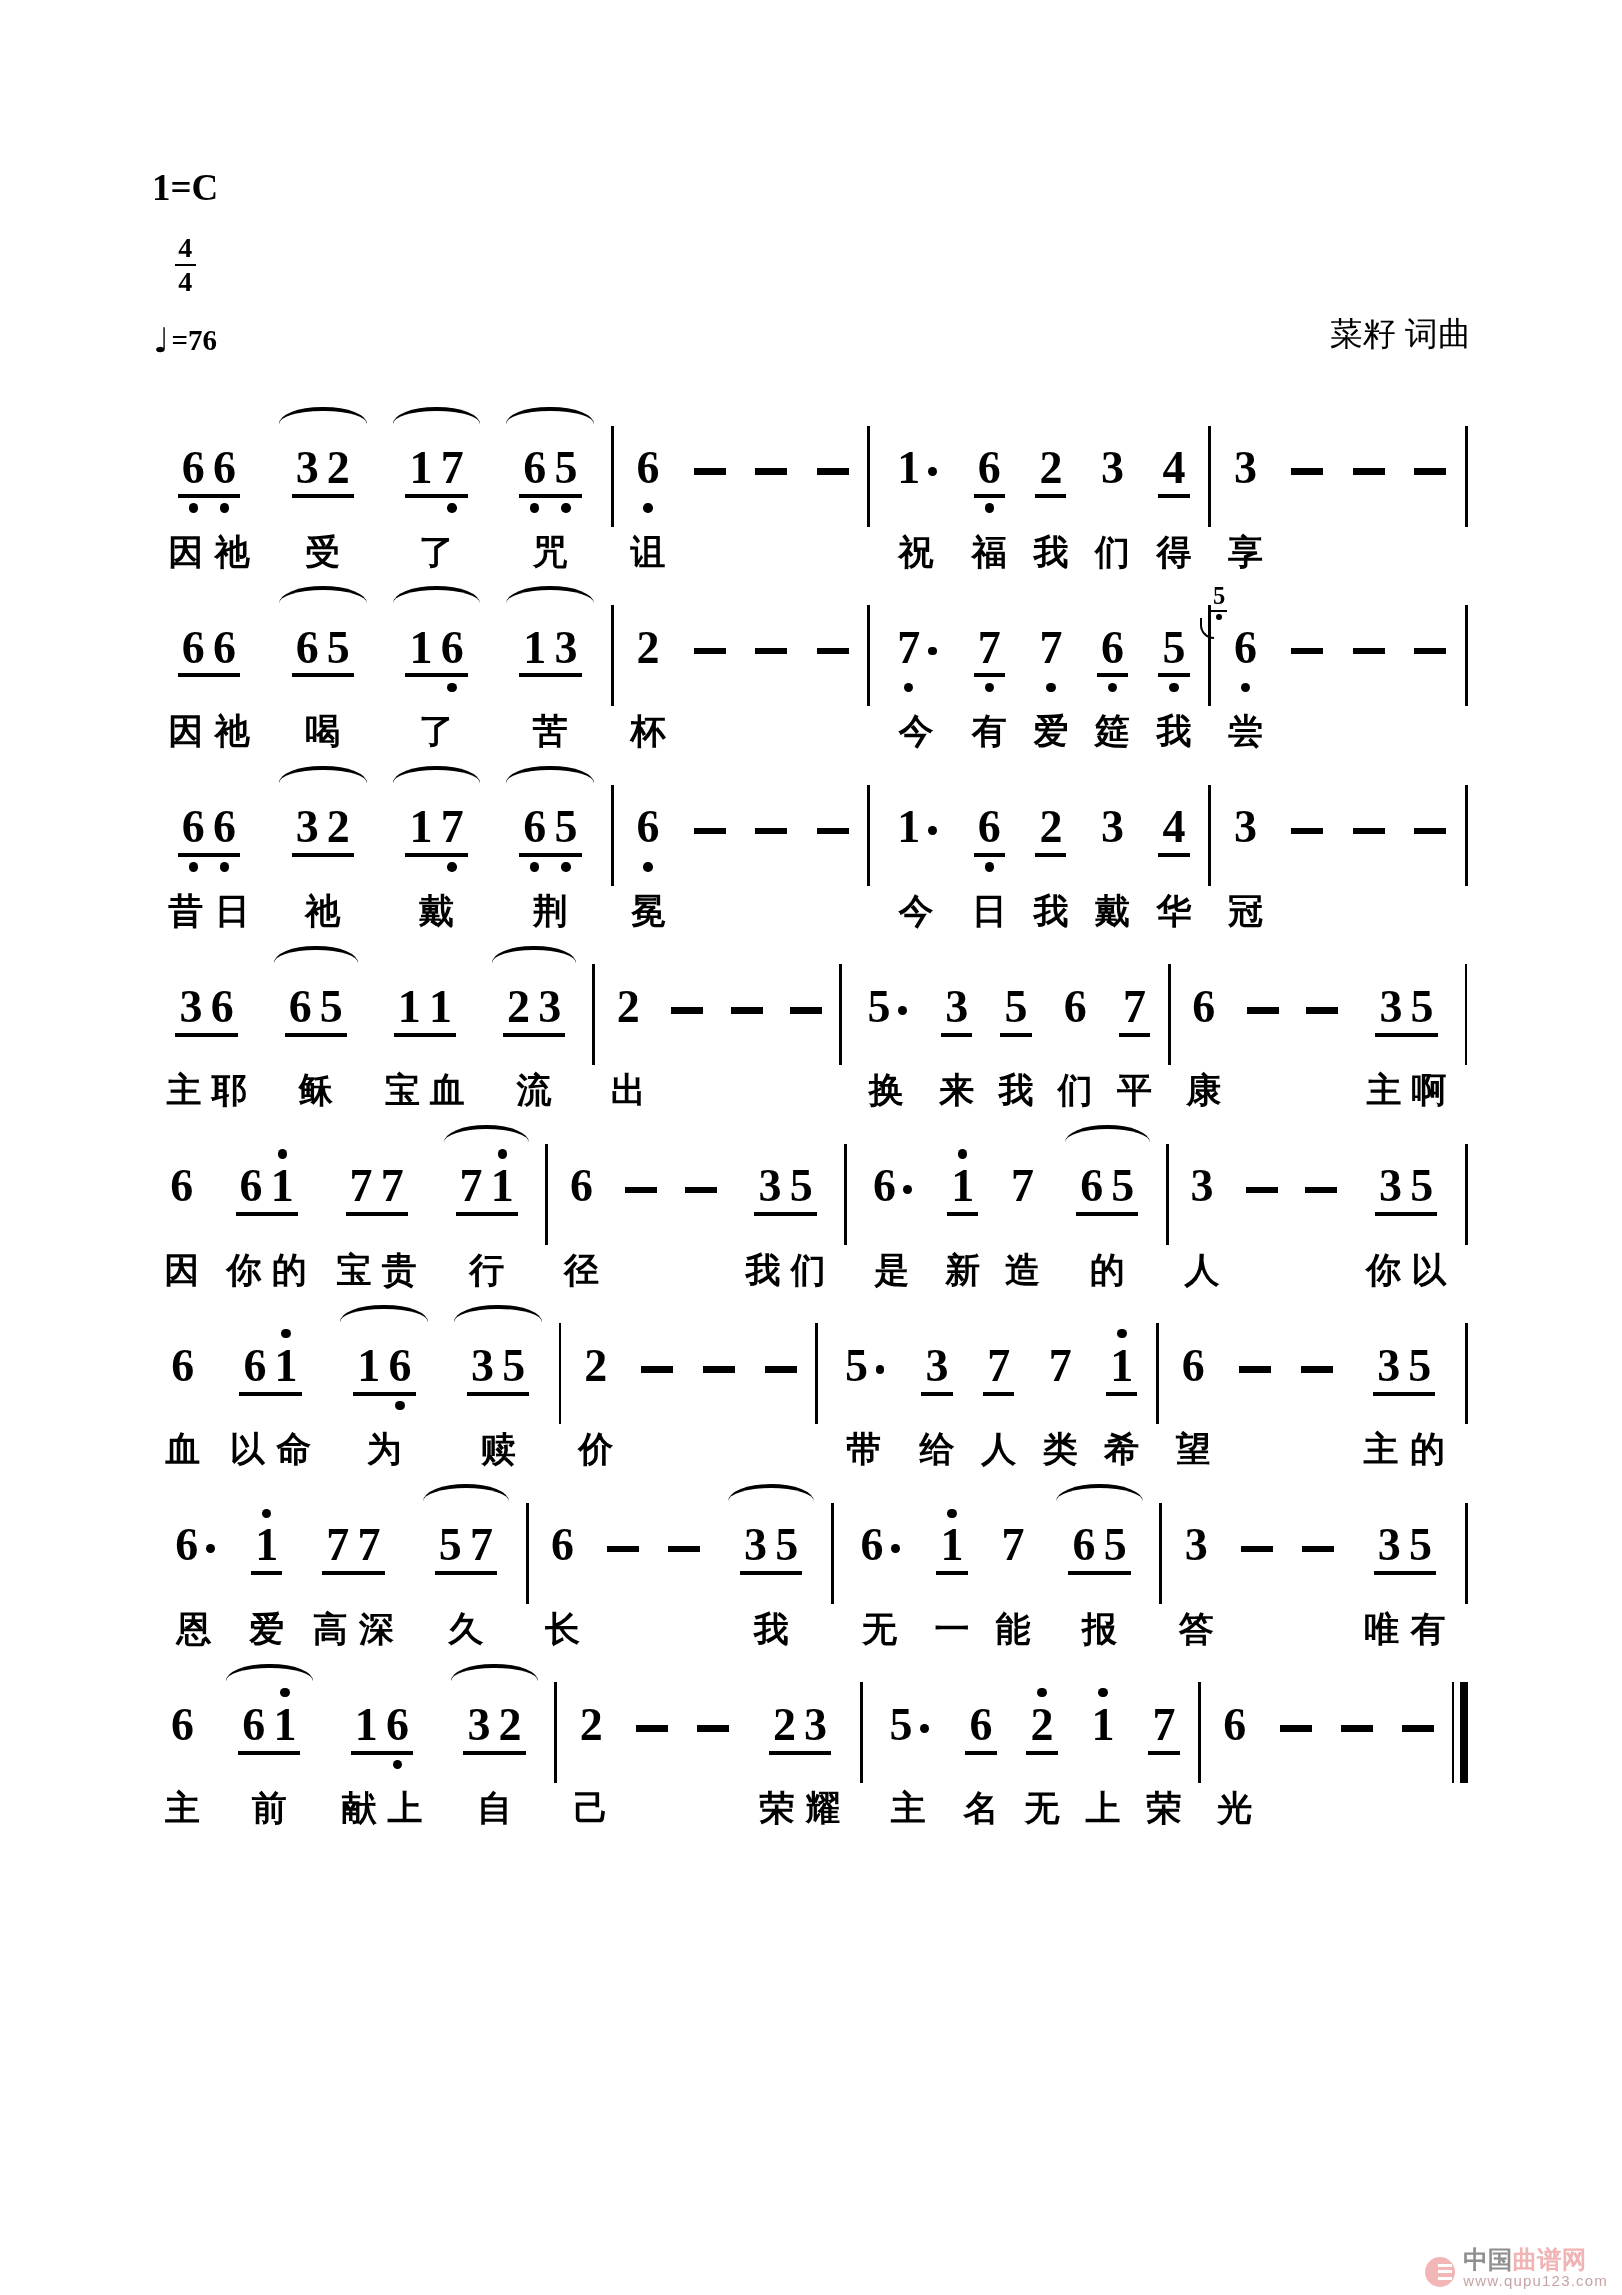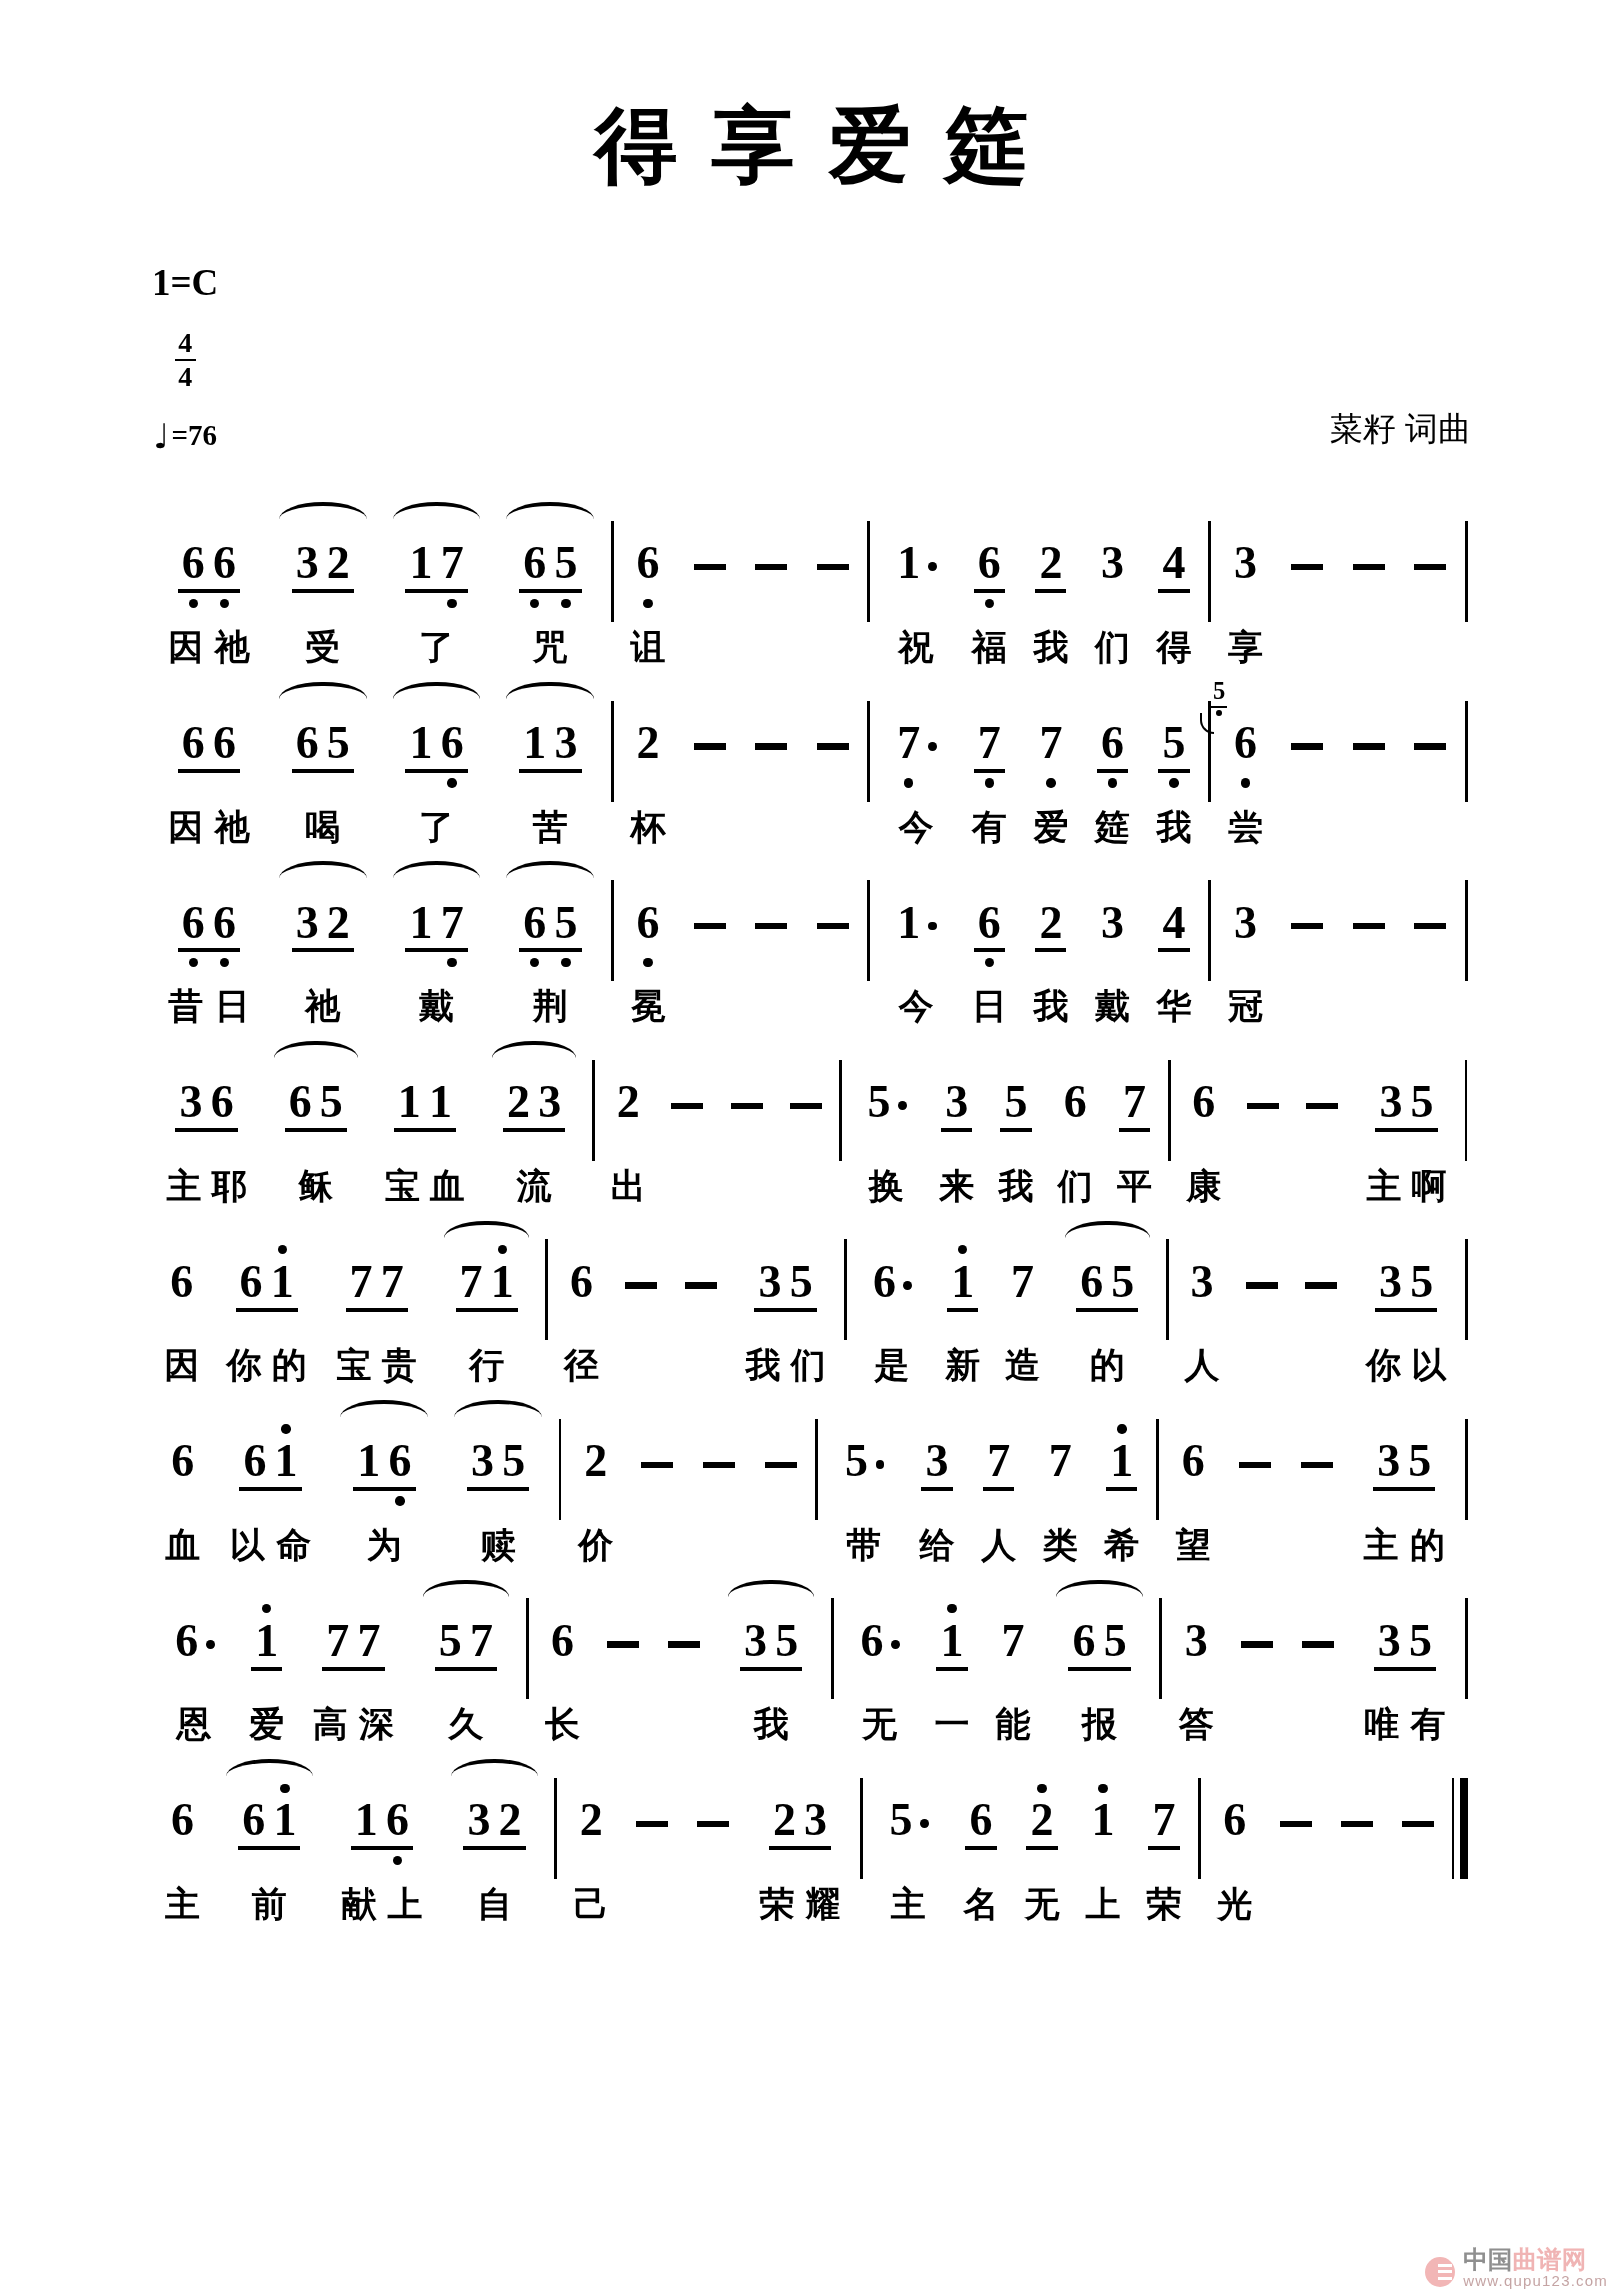--- a/index.html
+++ b/index.html
@@ -84,21 +84,20 @@
   .wm-textcol { display:flex; flex-direction:column; align-items:flex-start; }
   .wm-name { font-size:24.6px; font-weight:bold; line-height:1; font-family:"Liberation Sans","DejaVu Sans",sans-serif; }
   .wm-name .cn-gray { color:#8f8f8f; }
   .wm-name .cn-pink { color:#f0b4b4; }
   .wm-url { font-size:15px; color:#c5a4a4; line-height:1.2; font-family:"Liberation Sans","DejaVu Sans",sans-serif; letter-spacing:1.2px; }
 </style>
 </head>
 <body>
 
 <div class="sheet">
-  <div class="title">得享爱筵</div>
 
   <div class="meta-row">
     <div class="keyline">
       <span class="keysig">1=C</span>
       <span class="frac">
         <span class="top">4</span>
         <span class="bot">4</span>
       </span>
       <span class="tempo">
         <span class="qnote">♩</span>

